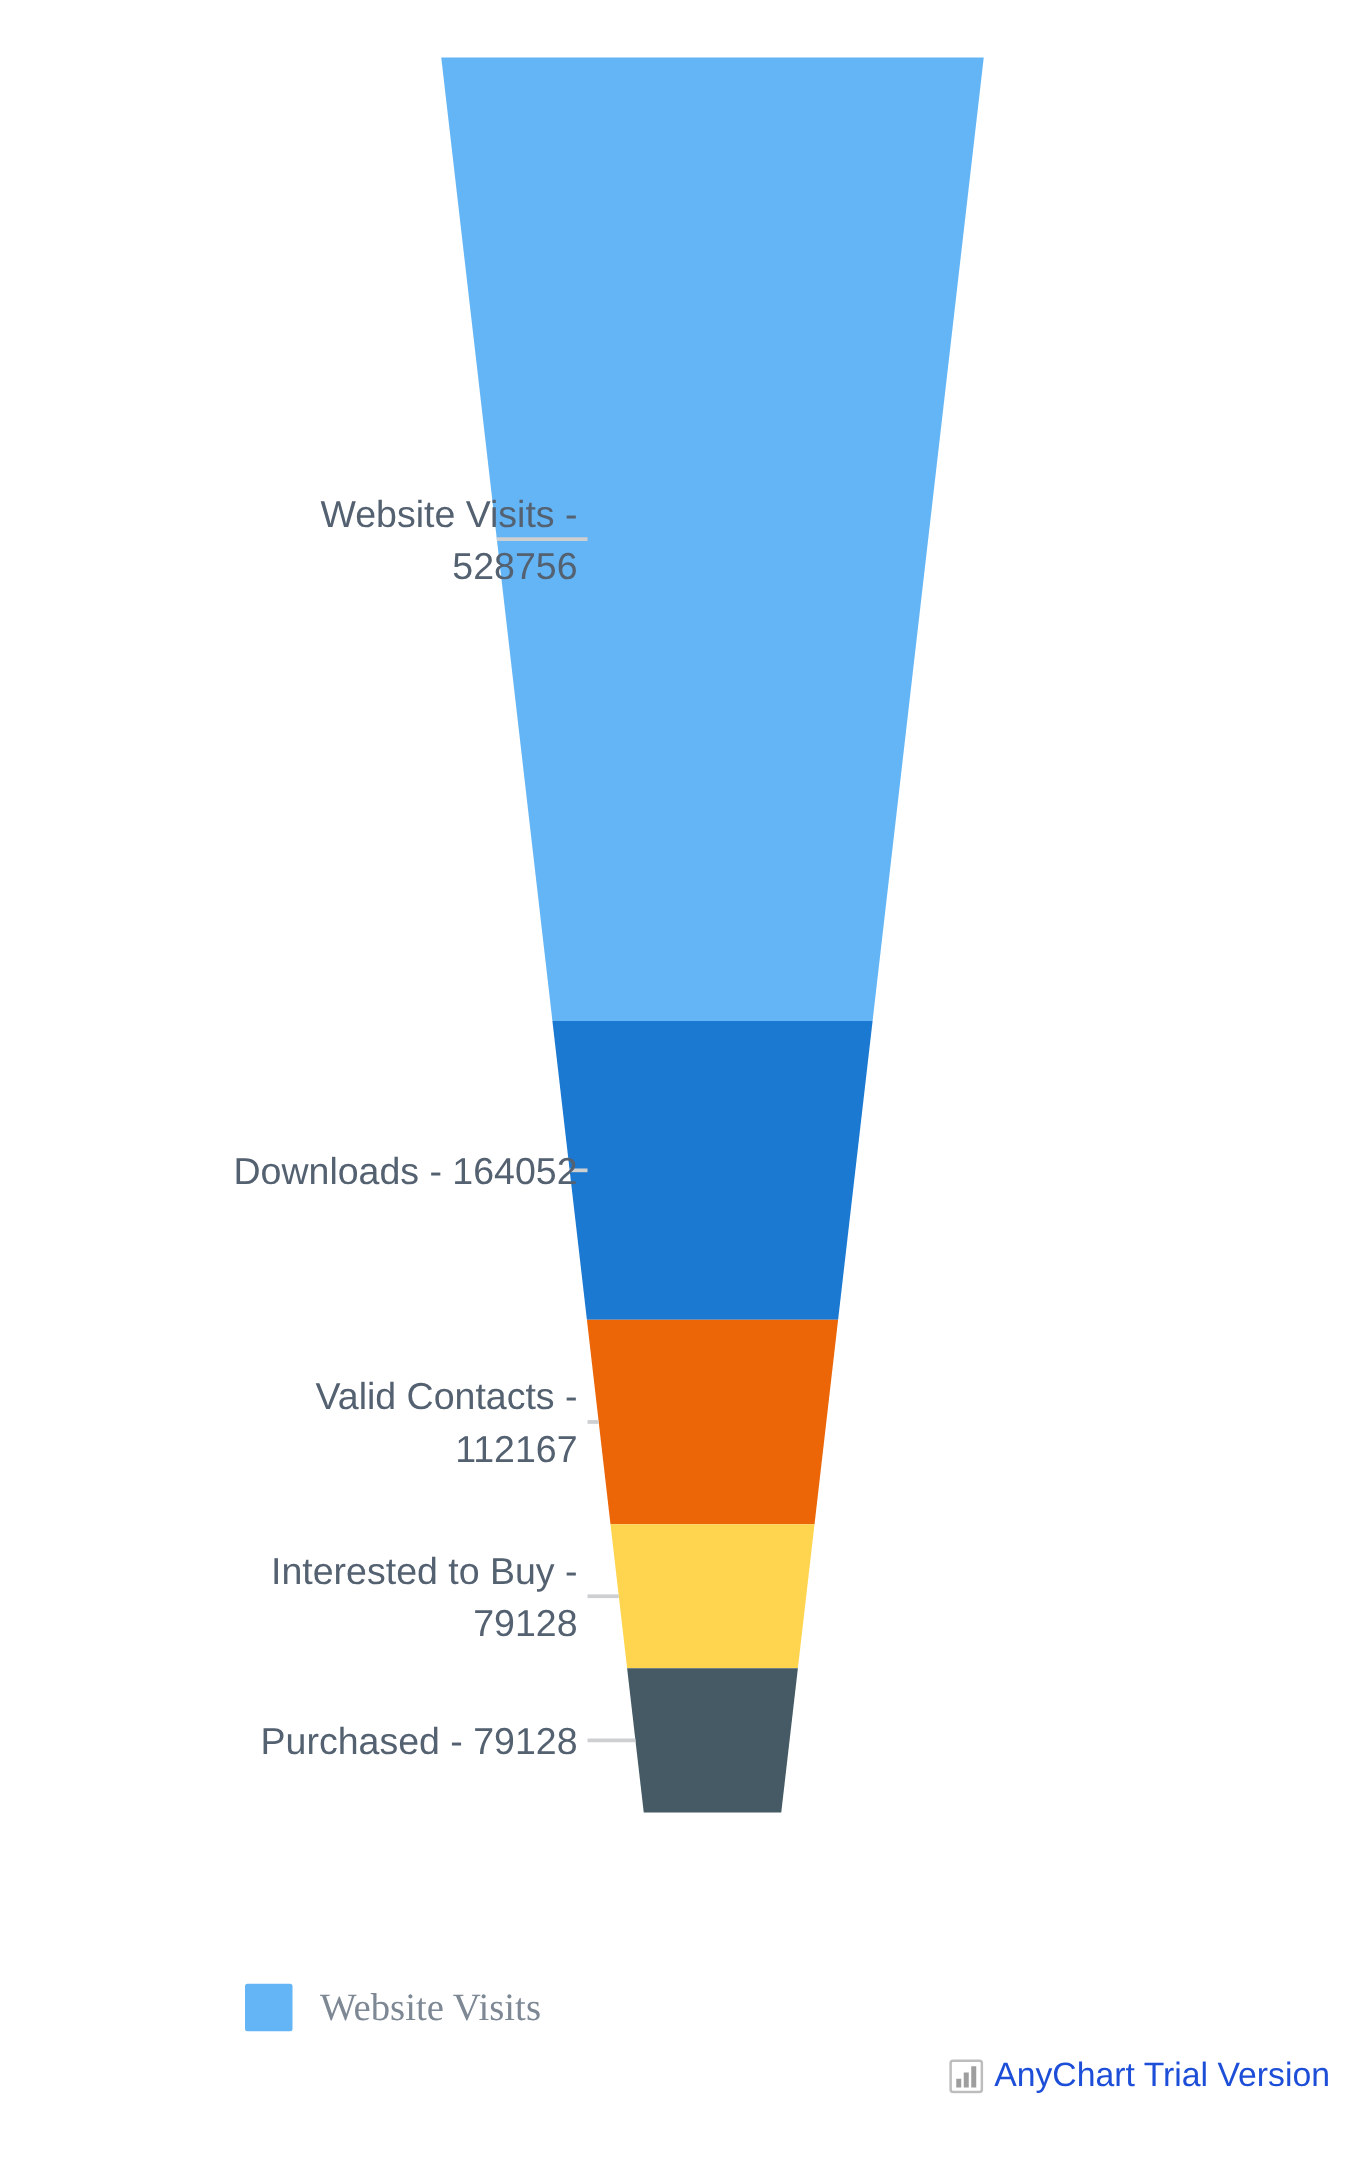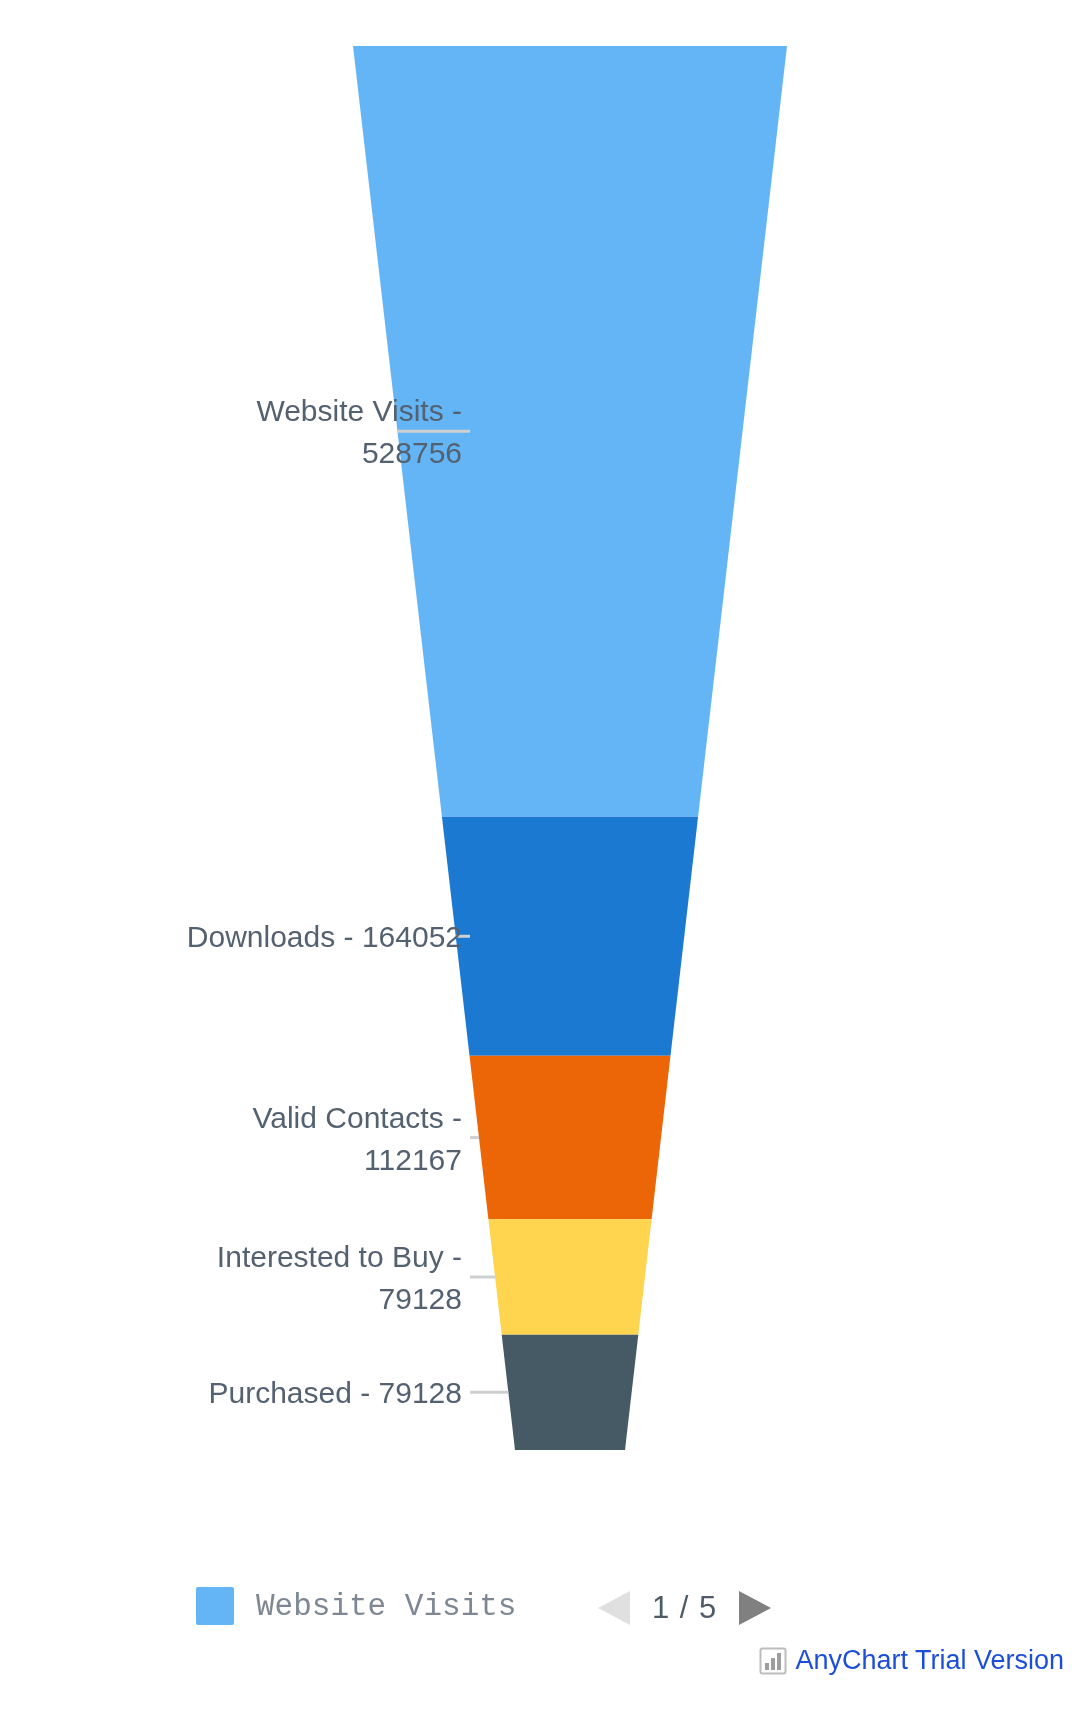--- a/index.html
+++ b/index.html
@@ -57,21 +57,21 @@
   .legend-swatch {
     width: 38px;
     height: 38px;
     background: #64b5f6;
     border-radius: 2px;
   }
   .legend-label {
     margin-left: 22px;
     font-size: 31px;
     color: #7d8894;
-    font-family: Liberation Mono, monospace;
+    font-family: Liberation Serif, serif;
     white-space: nowrap;
   }
   .pager {
     position: absolute;
     left: 594px;
     top: 16px;
     display: flex;
     align-items: center;
     height: 42px;
   }
@@ -136,29 +136,20 @@
       </g>
   </svg>
 
   <div class="footer">
 
     <div class="legend">
       <div class="legend-swatch"></div>
       <span class="legend-label">Website Visits</span>
     </div>
 
-    <div class="pager">
-      <svg class="pager-arrow" viewBox="0 0 40 42">
-        <polygon points="36,4 36,38 4,21" fill="#e0e0e0"></polygon>
-      </svg>
-      <span class="pager-count">1 / 5</span>
-      <svg class="pager-arrow" viewBox="0 0 40 42">
-        <polygon points="4,4 4,38 36,21" fill="#808080"></polygon>
-      </svg>
-    </div>
 
     <div class="credits">
       <svg class="credits-icon" viewBox="0 0 28 28">
         <rect x="1.5" y="1.5" width="25" height="25" rx="2" fill="#ffffff" stroke="#bdbdbd" stroke-width="2"></rect>
         <rect x="6" y="16" width="4" height="7" fill="#9e9e9e"></rect>
         <rect x="12" y="11" width="4" height="12" fill="#9e9e9e"></rect>
         <rect x="18" y="6" width="4" height="17" fill="#9e9e9e"></rect>
       </svg>
       <span class="credits-text">AnyChart Trial Version</span>
     </div>

